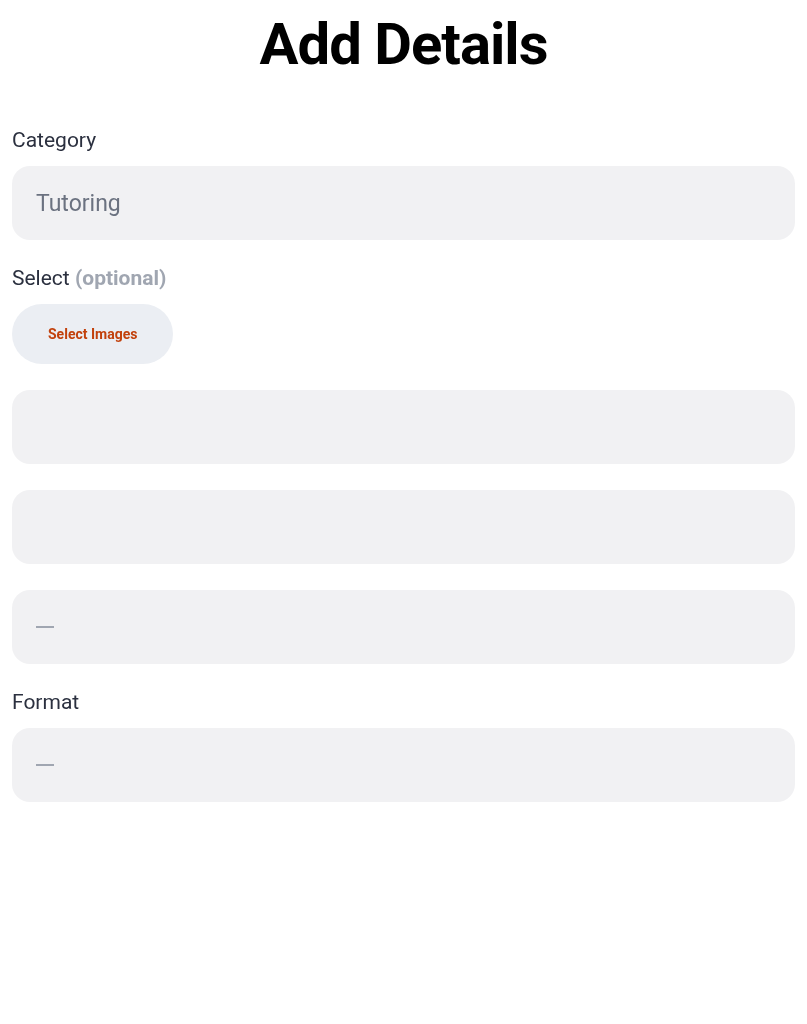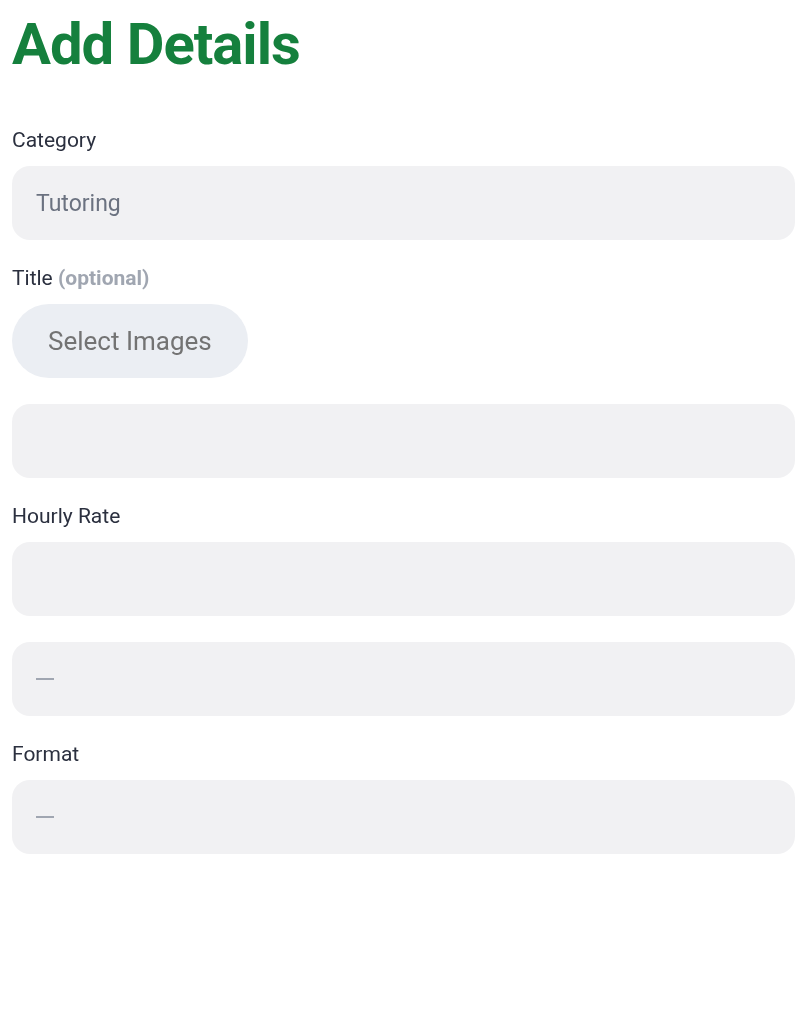--- a/index.html
+++ b/index.html
@@ -9,24 +9,25 @@
     }
     body {
       font-family: -apple-system, BlinkMacSystemFont, 'Segoe UI', Roboto, Helvetica, Arial, sans-serif;
       background: #ffffff;
       width: 807px;
       padding: 0 12px;
     }
     .page-title {
       font-size: 58px;
       font-weight: 700;
-      color: #15803d;
+      color: #000000;
       margin-top: 10px;
       margin-bottom: 50px;
       letter-spacing: -1px;
+      text-align: center;
     }
     .form-group {
       margin-bottom: 26px;
     }
     .form-label {
       font-size: 21px;
       color: #2b303f;
       font-weight: 400;
       display: block;
       margin-bottom: 14px;
@@ -72,51 +73,50 @@
       width: 18px;
       height: 2px;
       background: #a0a6b1;
       display: inline-block;
     }
     .select-images-btn {
       background: #ebeef3;
       border: none;
       border-radius: 40px;
       padding: 22px 36px;
-      font-size: 26px;
-      color: #737373;
-      font-weight: 400;
+      font-size: 14px;
+      color: #c2410c;
+      font-weight: 700;
       font-family: inherit;
       cursor: pointer;
     }
   </style>
 </head>
 <body>
 
 <h1 class="page-title">Add Details</h1>
 
 <div class="form-group">
   <label class="form-label">Category</label>
   <input type="text" class="input-field input-value" value="Tutoring" style="">
 </div>
 
 <div class="form-group">
   <label class="form-label">
-    <span>Title</span>
+    <span>Select</span>
     <span class="label-optional">(optional)</span>
   </label>
   <button class="select-images-btn">Select Images</button>
 </div>
 
 <div class="form-group">
   <input type="text" class="input-field" value="" style="">
 </div>
 
 <div class="form-group">
-  <label class="form-label">Hourly Rate</label>
   <input type="text" class="input-field" value="" style="">
 </div>
 
 <div class="form-group">
   <div class="select-field">
     <span class="dash-icon"></span>
   </div>
 </div>
 
 <div class="form-group">

